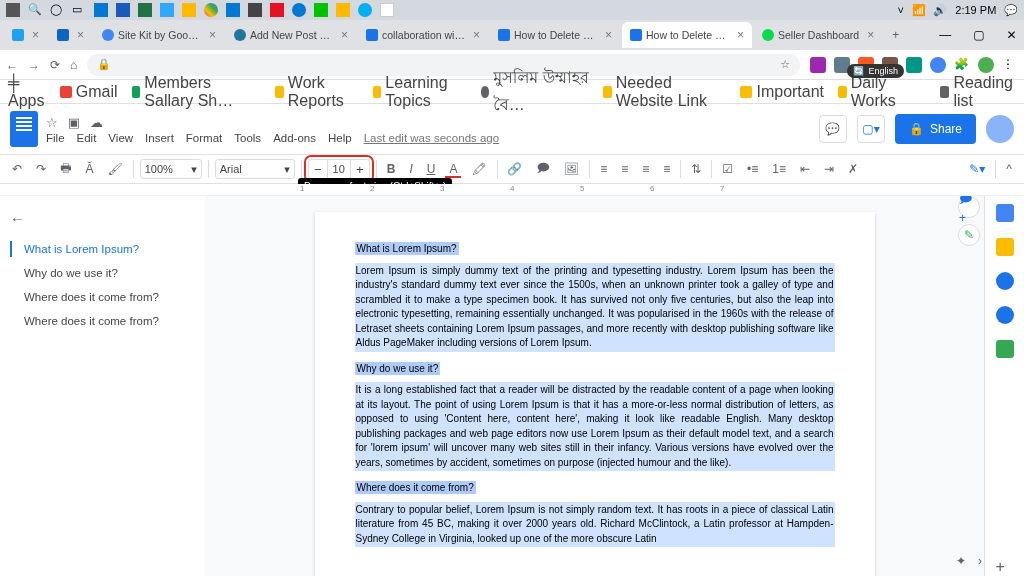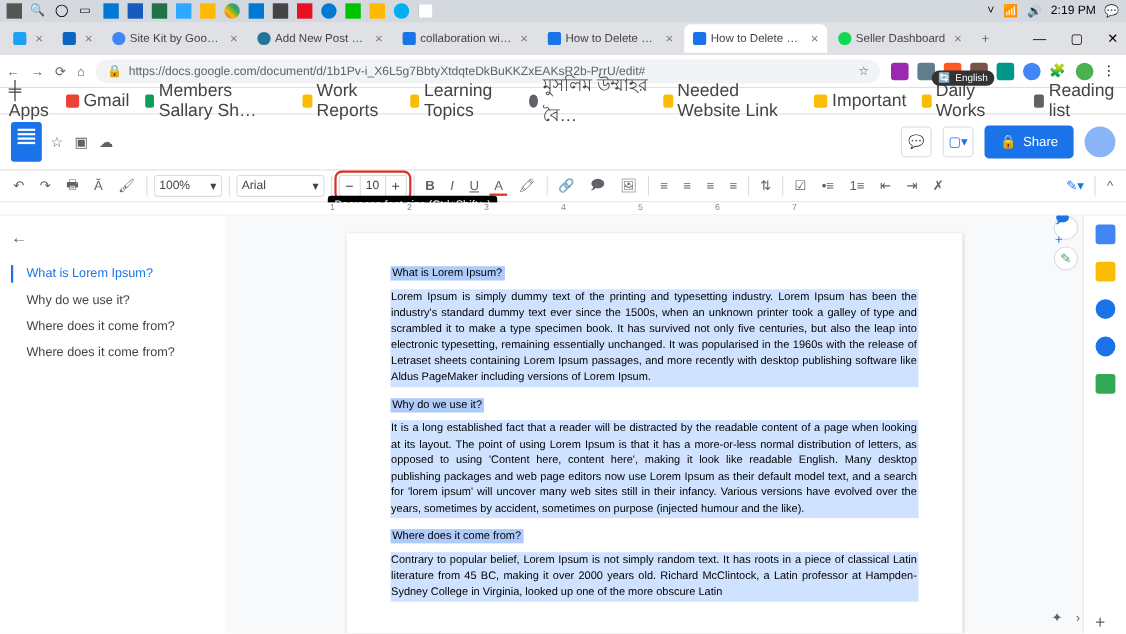--- a/index.html
+++ b/index.html
@@ -145,21 +145,20 @@
 
 <div class="addressbar">
   <div class="nav-icons">
     <span>←</span>
     <span>→</span>
     <span>⟳</span>
     <span>⌂</span>
   </div>
   <div class="url-field">
     <span>🔒</span>
-    <span>https://docs.google.com/document/d/1b1Pv-i_X6L5g7BbtyXtdqteDkBuKKZxEAKsR2b-PrrU/edit#</span>
     <span style="flex:1"></span>
     <span>☆</span>
   </div>
   <div class="ext-icons">
     <span style="background:#9c27b0"></span>
     <span style="background:#607d8b"></span>
     <span style="background:#ff5722"></span>
     <span style="background:#795548"></span>
     <span style="background:#009688"></span>
     <span style="background:#4285f4;border-radius:50%"></span>
@@ -218,20 +217,31 @@
 <div class="docs-header">
   <div class="docs-logo"></div>
   <div class="title-area">
     <div class="title-row">
       <div class="title-icons">
         <span>☆</span>
         <span>▣</span>
         <span>☁</span>
       </div>
     </div>
+    <div class="menubar">
+      <span>File</span>
+      <span>Edit</span>
+      <span>View</span>
+      <span>Insert</span>
+      <span>Format</span>
+      <span>Tools</span>
+      <span>Add-ons</span>
+      <span>Help</span>
+      <span class="last-edit">Last edit was seconds ago</span>
+    </div>
   </div>
   <div class="header-actions">
     <div class="comment-btn">💬</div>
     <div class="present-btn">▢▾</div>
     <div class="share-btn">
         <span>🔒</span>
         <span>Share</span>
       </div>
     <div class="avatar"></div>
   </div>

